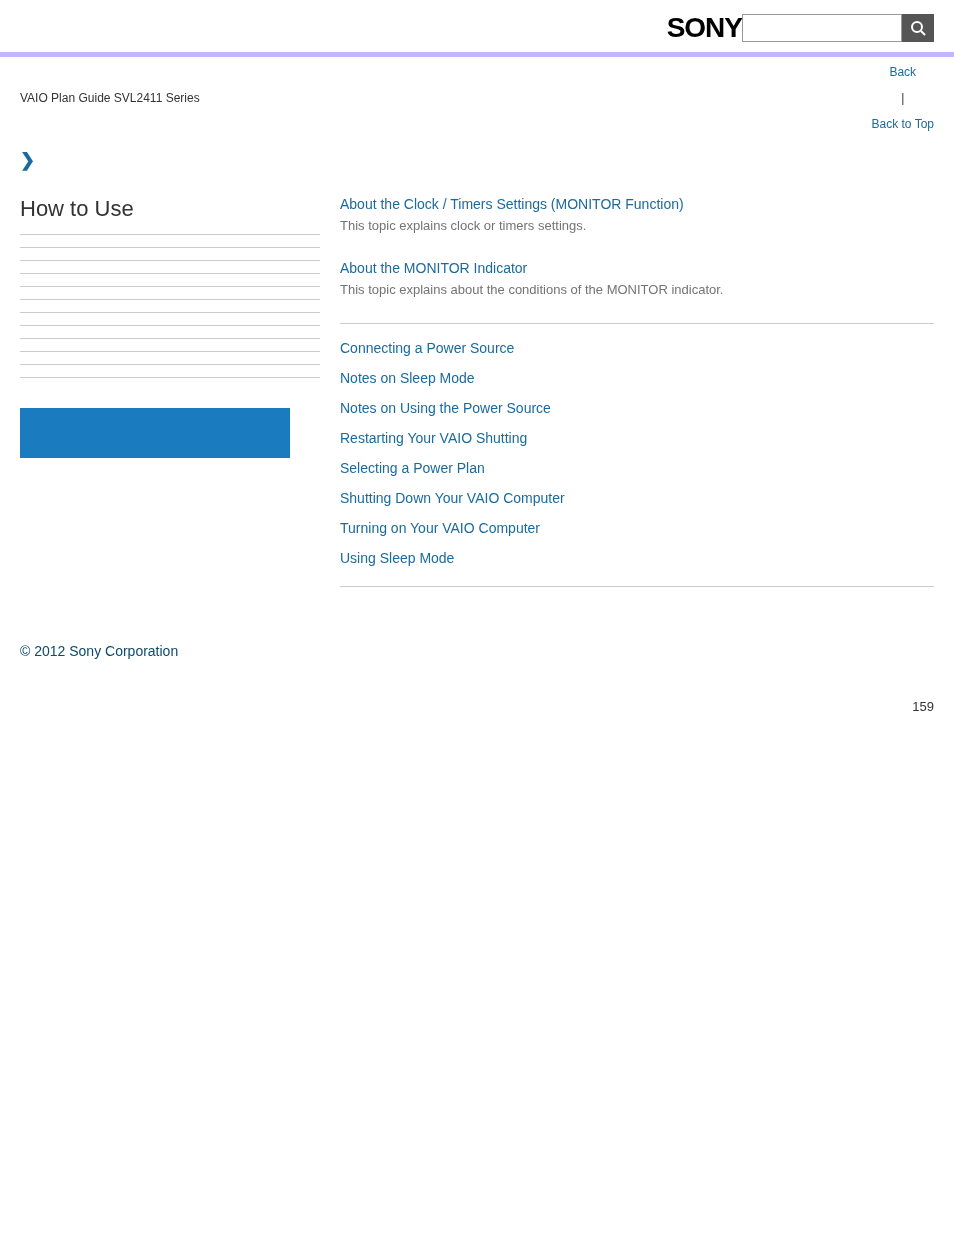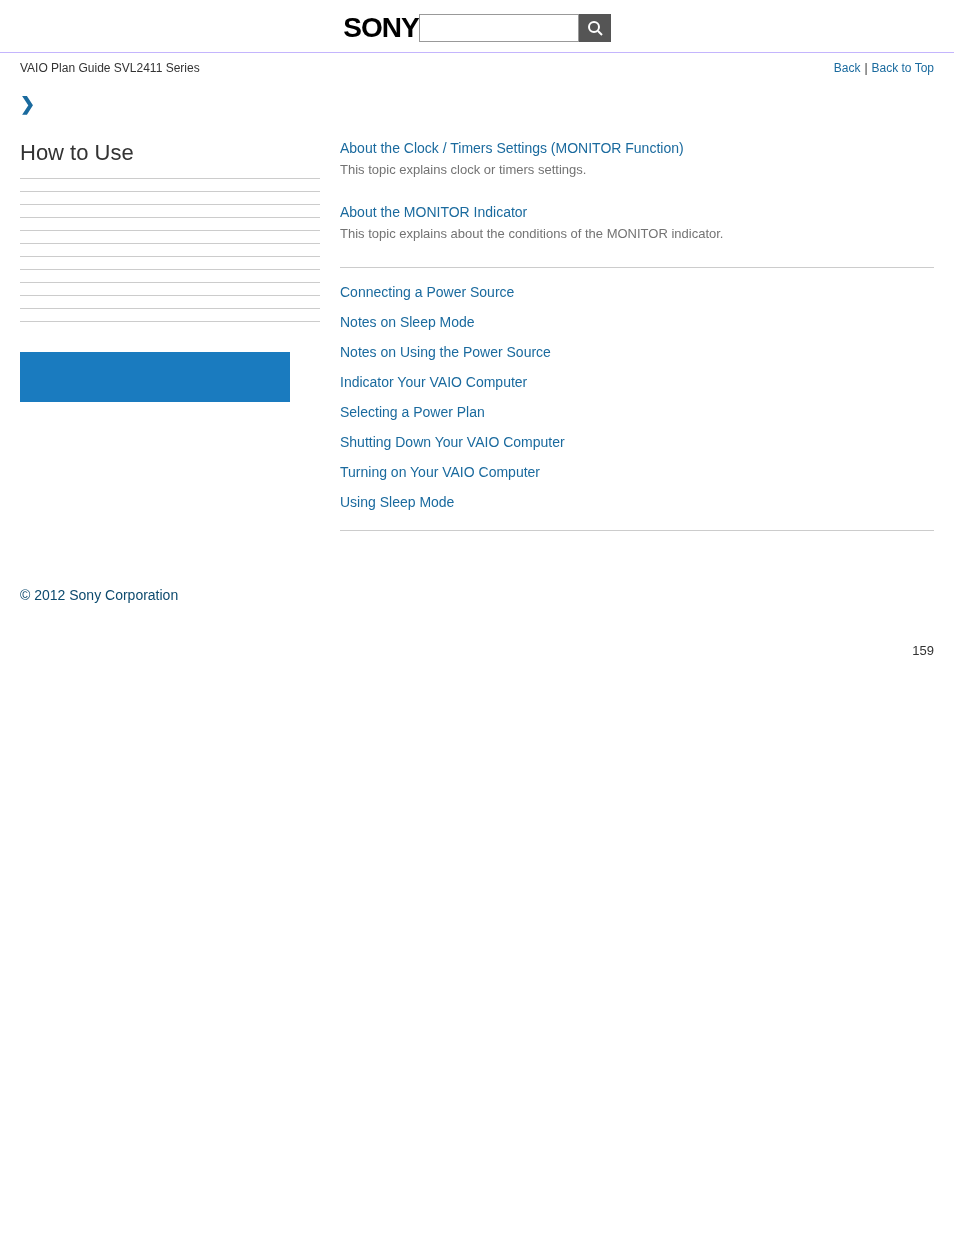--- a/index.html
+++ b/index.html
@@ -14,23 +14,23 @@
       color: #333;
       background: #fff;
       width: 954px;
       min-height: 1235px;
     }
 
     
     .header {
       display: flex;
       align-items: center;
-      justify-content: center;
+      justify-content: flex-end;
       padding: 12px 20px 8px 20px;
-      border-bottom: 1px solid #c4b5fd;
+      border-bottom: 5px solid #c4b5fd;
     }
 
     .sony-logo {
       font-size: 28px;
       font-weight: 900;
       letter-spacing: -1px;
       color: #000;
       font-family: Arial Black, Arial, sans-serif;
     }
 
@@ -76,21 +76,22 @@
       font-size: 12px;
     }
 
     .nav-left {
       color: #333;
     }
 
     .nav-right {
       display: flex;
       align-items: center;
-      gap: 4px;
+      gap: 12px;
+      flex-direction: column;
     }
 
     .nav-link {
       color: #1a6a9e;
       text-decoration: none;
       cursor: pointer;
     }
 
     .nav-separator {
       color: #333;
@@ -256,21 +257,21 @@
       <a class="content-link-title">About the MONITOR Indicator</a>
       <p class="content-description">This topic explains about the conditions of the MONITOR indicator.</p>
     </div>
 
     <hr class="content-divider">
 
     <div class="content-links-list">
       <a class="content-link-title">Connecting a Power Source</a>
       <a class="content-link-title">Notes on Sleep Mode</a>
       <a class="content-link-title">Notes on Using the Power Source</a>
-      <a class="content-link-title">Indicator Your VAIO Computer</a>
+      <a class="content-link-title">Restarting Your VAIO Shutting</a>
       <a class="content-link-title">Selecting a Power Plan</a>
       <a class="content-link-title">Shutting Down Your VAIO Computer</a>
       <a class="content-link-title">Turning on Your VAIO Computer</a>
       <a class="content-link-title">Using Sleep Mode</a>
     </div>
 
     <hr class="content-divider">
 
   </div>
 </div>

